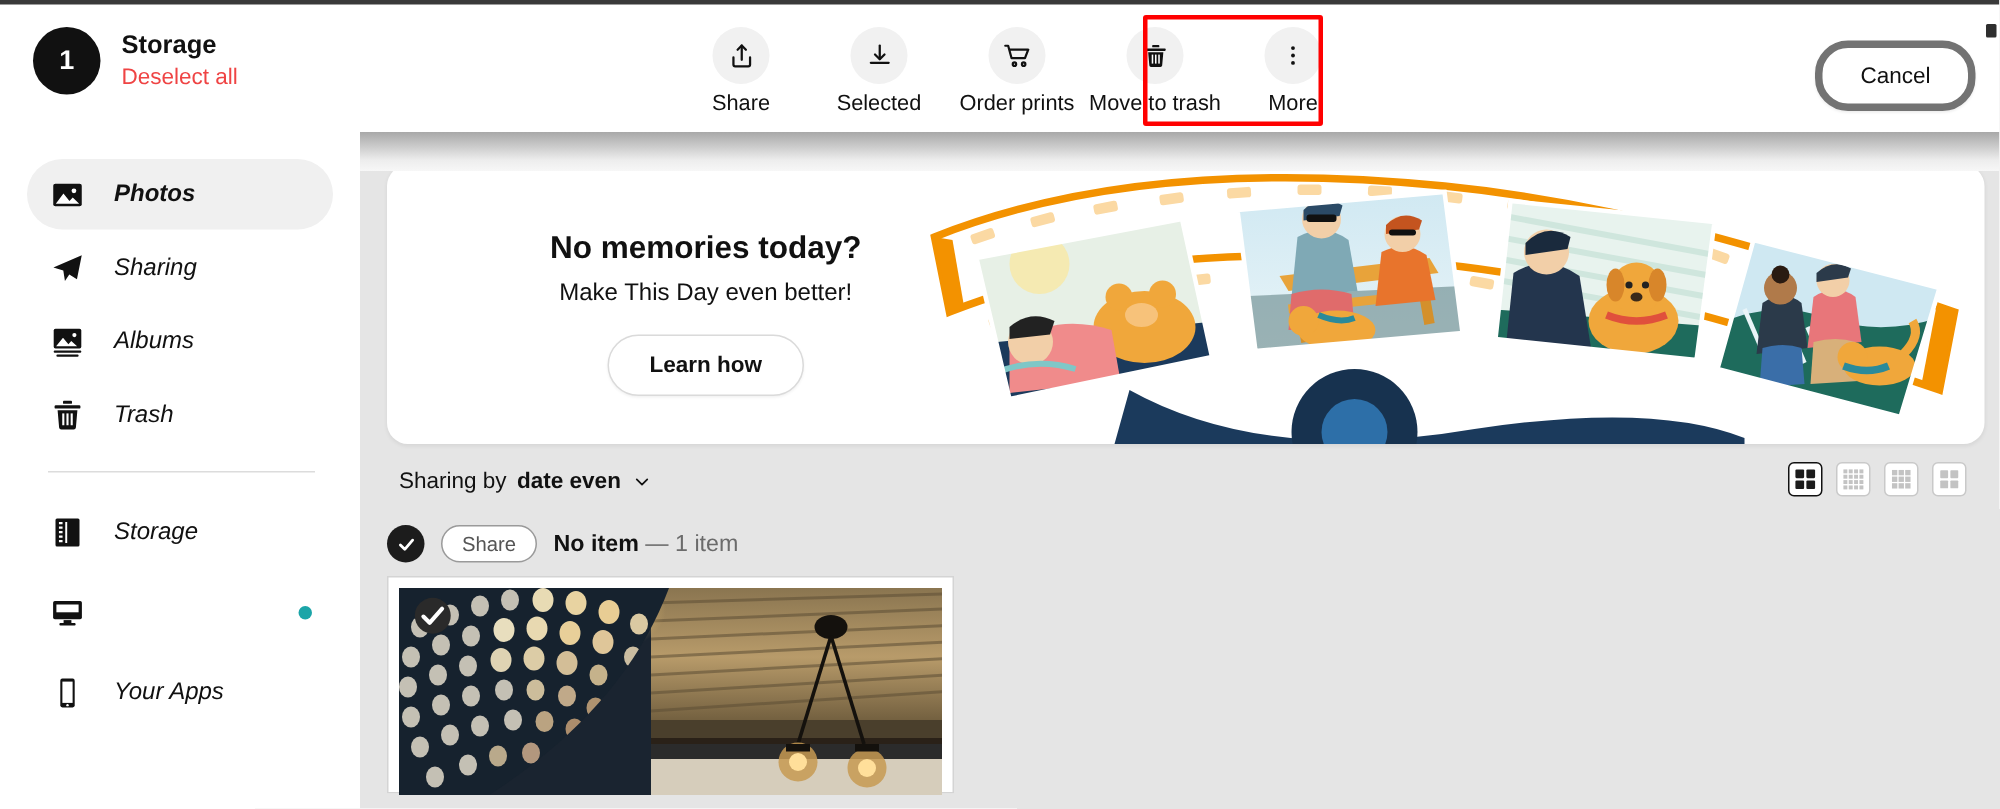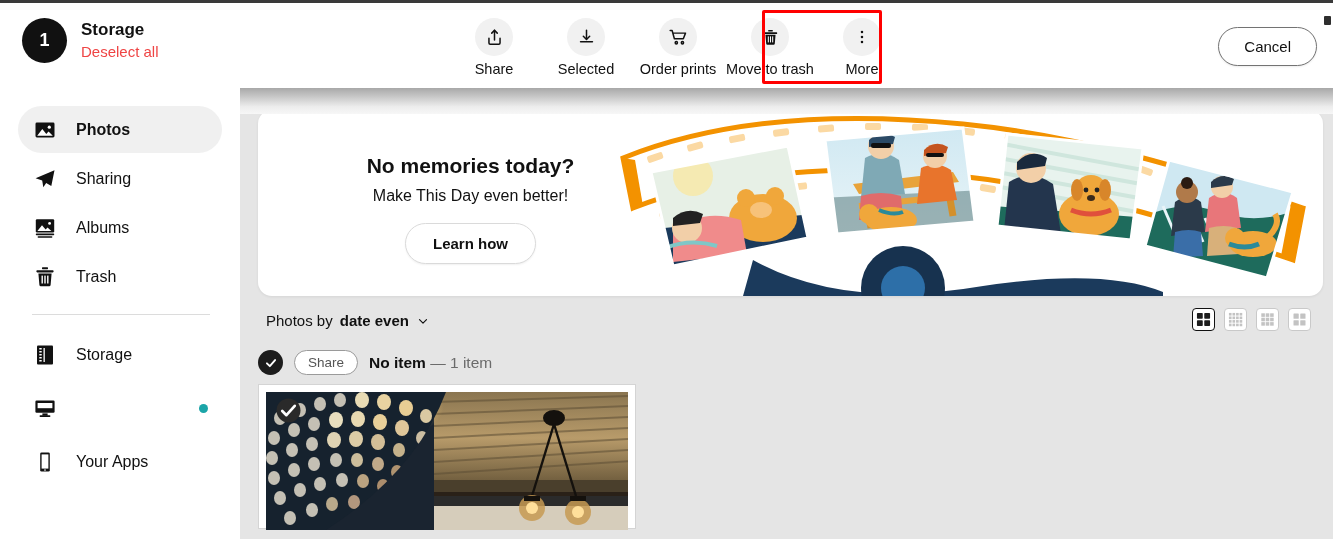--- a/index.html
+++ b/index.html
@@ -41,38 +41,38 @@
   .action-label { font-size:14.5px; color:#111; white-space:nowrap; }
   .action.highlight { position:relative; }
   .hl-box {
     position:absolute; left:762px; top:10px; width:120px; height:74px;
     border:3px solid #ff0000; border-radius:2px; pointer-events:none; z-index:45;
   }
 
   .cancel-btn {
     position:absolute; right:16px; top:27px;
     padding:10px 25px; border-radius:22px; background:#fff;
-    border:1px solid #737373; font-size:15px; color:#111; cursor:pointer;
+    border:5px solid #737373; font-size:15px; color:#111; cursor:pointer;
     box-shadow:0 1px 2px rgba(0,0,0,.08);
   }
 
   
   .header-shadow {
     position:absolute; top:88px; left:0; width:1333px; height:26px; z-index:30;
     background:linear-gradient(to bottom,#a8a8a8 0%, #c9c9c9 35%, #ededed 72%, #f7f7f7 100%);
   }
 
   
   .body-area { position:absolute; top:88px; left:0; width:1333px; height:451px; background:#fff; }
 
   
   .sidebar { position:absolute; left:0; top:0; width:240px; height:451px; background:#fff; padding-top:16px; z-index:35; }
   .nav-item {
     display:flex; align-items:center; gap:18px; height:47px;
-    margin:2px 18px; padding:0 14px; border-radius:26px; cursor:pointer;
+    margin:2px 18px; padding:0 14px; border-radius:26px; cursor:pointer;font-style:italic;
   }
   .nav-item.active { background:#f0f0f0; }
   .nav-item.tall { height:56px; }
   .nav-icon { width:26px; height:26px; flex:none; display:flex; align-items:center; justify-content:center; }
   .nav-label { font-size:16px; color:#111; line-height:1.25; }
   .nav-item.active .nav-label { font-weight:bold; }
   .nav-dot { width:9px; height:9px; border-radius:50%; background:#1ba5a8; margin-left:auto; }
   .nav-sep { height:1px; background:#dcdcdc; margin:14px 30px 16px 32px; }
 
   
@@ -472,21 +472,21 @@
             <path d="M566 50 L690 82 L664 168 L542 136 Z" fill="none" stroke="#fff" stroke-width="3"></path>
 
             <path d="M20 48 L30 98 L40 96 L32 50 Z" fill="#f39200"></path>
             <path d="M700 98 L690 150 L678 146 L688 94 Z" fill="#f39200"></path>
           </svg>
         </div>
       </div>
 
       <div class="sortbar">
         <div class="sort-left">
-          <span>Photos by</span>
+          <span>Sharing by</span>
           <span class="sort-strong">date even</span>
           <span>
             <svg width="14" height="14" viewBox="0 0 24 24" fill="none" stroke="#111" stroke-width="2" stroke-linecap="round" stroke-linejoin="round">
               <path d="M6 9.5 12 15.5 18 9.5"></path>
             </svg>
           </span>
         </div>
 
         <div class="views">
           <div class="view-btn active">

